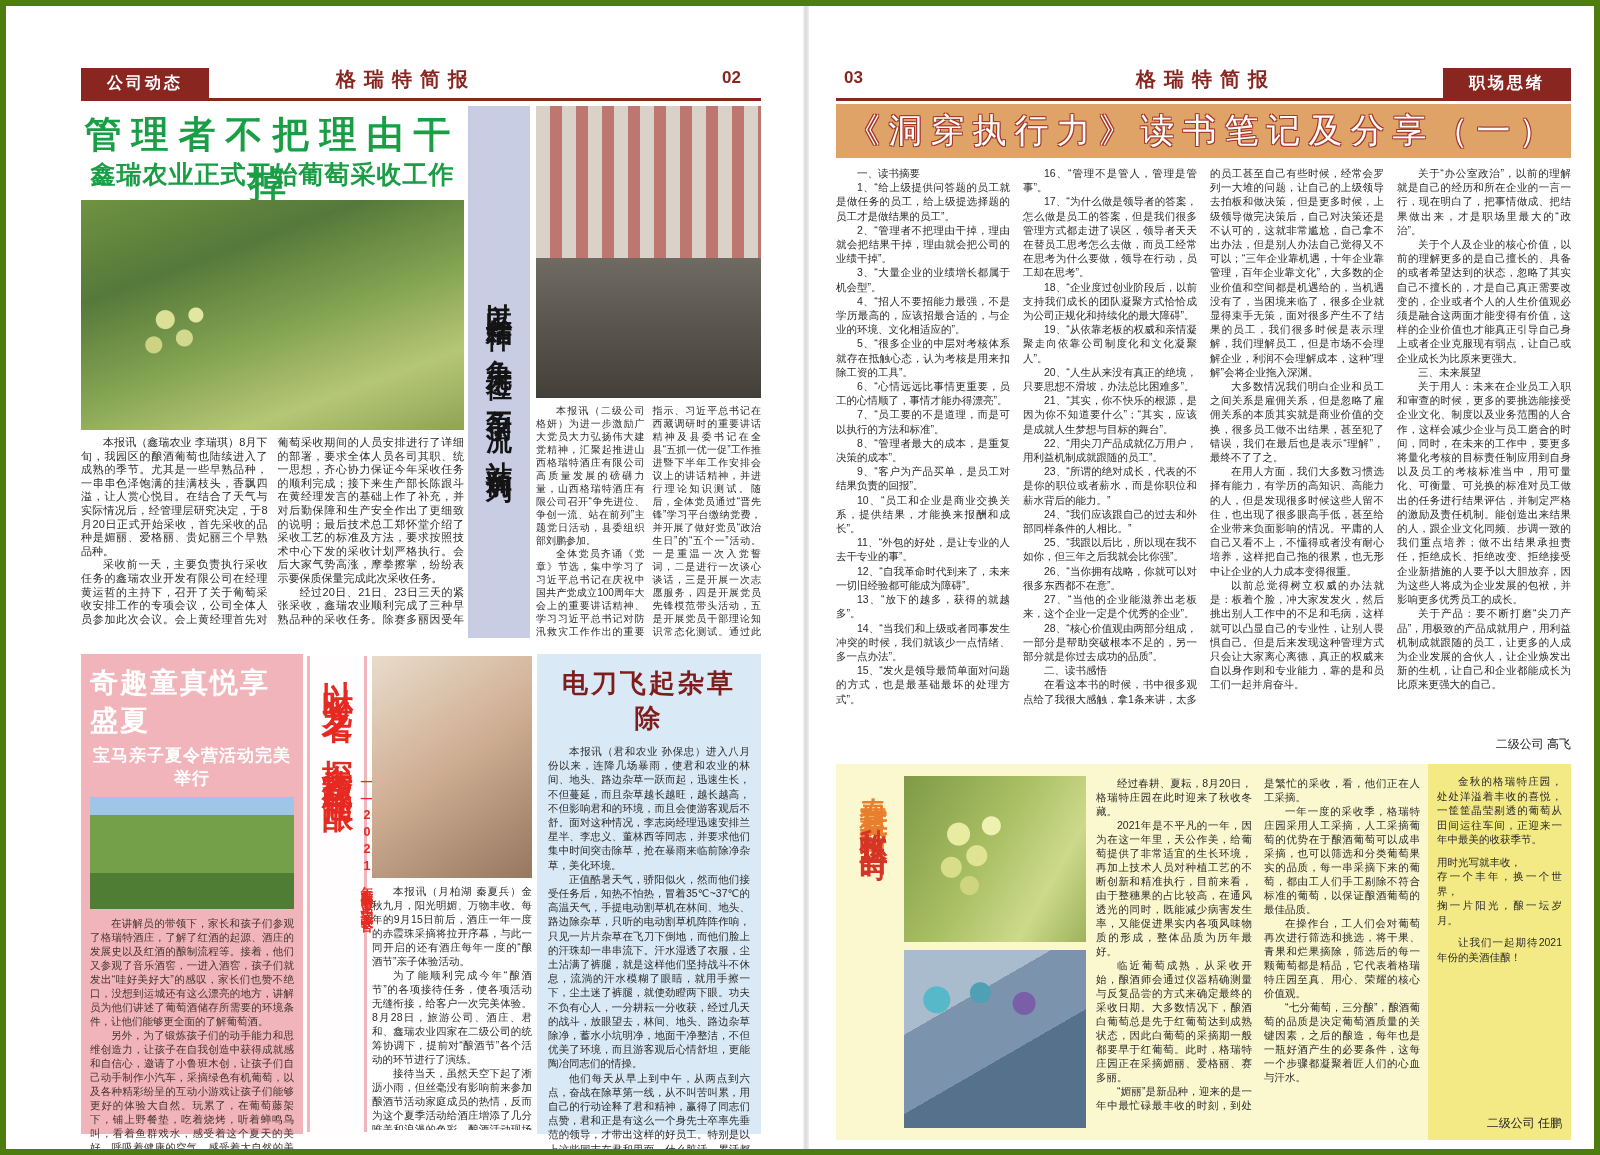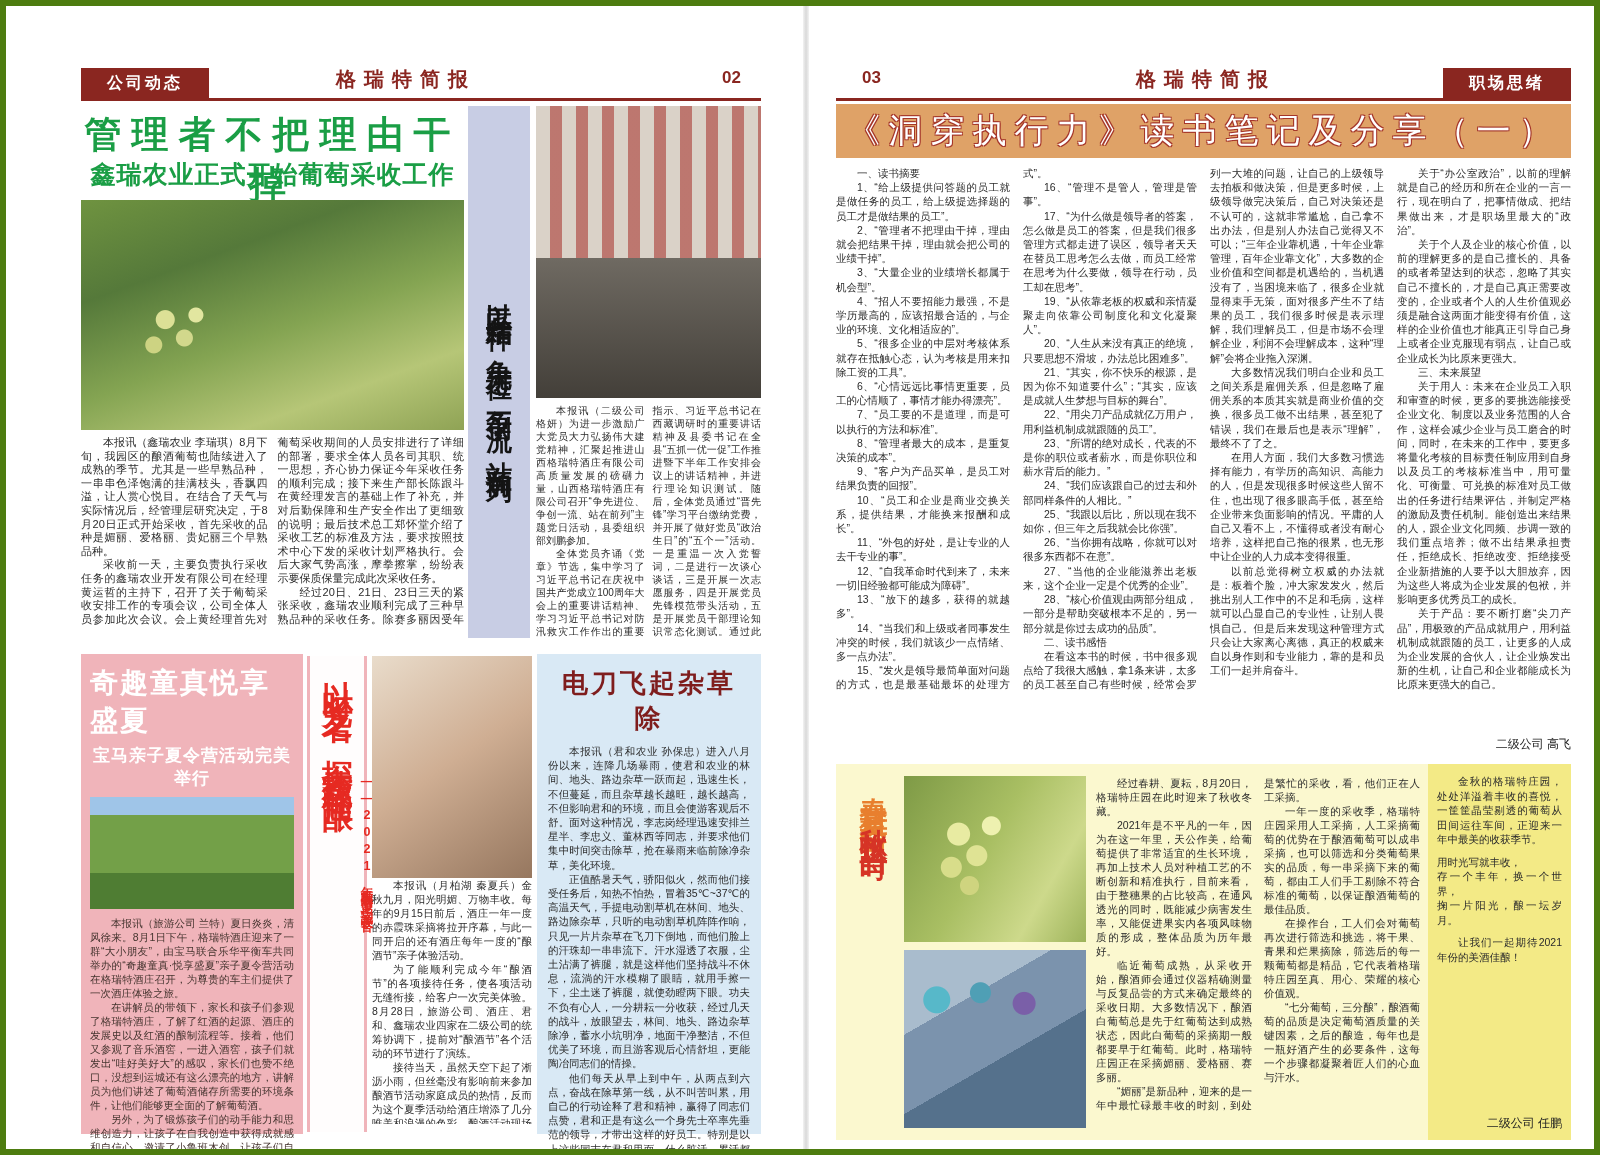--- a/index.html
+++ b/index.html
@@ -134,50 +134,49 @@
   <div class="cols2 art-party abs" style="left:530px;top:398px;">
       <p class="para">本报讯（二级公司 格妍）为进一步激励广大党员大力弘扬伟大建党精神，汇聚起推进山西格瑞特酒庄有限公司高质量发展的磅礴力量，山西格瑞特酒庄有限公司召开“争先进位、争创一流、站在前列”主题党日活动，县委组织部刘鹏参加。</p>
       <p class="para">全体党员齐诵《党章》节选，集中学习了习近平总书记在庆祝中国共产党成立100周年大会上的重要讲话精神、学习习近平总书记对防汛救灾工作作出的重要指示、习近平总书记在西藏调研时的重要讲话精神及县委书记在全县“五抓一优一促”工作推进暨下半年工作安排会议上的讲话精神，并进行理论知识测试。随后，全体党员通过“晋先锋”学习平台缴纳党费，并开展了做好党员“政治生日”的“五个一”活动。一是重温一次入党誓词，二是进行一次谈心谈话，三是开展一次志愿服务，四是开展党员先锋模范带头活动，五是开展党员干部理论知识常态化测试。通过此次活动，全体党员实现了一次情感、人文、思想交流，锤炼了党性修养，提升了支部的凝聚力、战斗力，为进一步干好各项工作打下了扎实的基础。</p>
     </div>
 
   <div class="pink-box abs" style="left:75px;top:648px;">
     <div class="pk-title">奇趣童真悦享盛夏</div>
     <div class="pk-sub">宝马亲子夏令营活动完美举行</div>
     <div class="ph ph-family" style="width:204px;height:112px;"></div>
     <div class="pk-body">
-        <p class="para">本报讯（旅游公司 兰特）夏日炎炎，清风徐来。8月1日下午，格瑞特酒庄迎来了一群“大小朋友”，由宝马联合乐华平衡车共同举办的“奇趣童真·悦享盛夏”亲子夏令营活动在格瑞特酒庄召开，为尊贵的车主们提供了一次酒庄体验之旅。</p>
         <p class="para">在讲解员的带领下，家长和孩子们参观了格瑞特酒庄，了解了红酒的起源、酒庄的发展史以及红酒的酿制流程等。接着，他们又参观了音乐酒窖，一进入酒窖，孩子们就发出“哇好美好大”的感叹，家长们也赞不绝口，没想到运城还有这么漂亮的地方，讲解员为他们讲述了葡萄酒储存所需要的环境条件，让他们能够更全面的了解葡萄酒。</p>
         <p class="para">另外，为了锻炼孩子们的动手能力和思维创造力，让孩子在自我创造中获得成就感和自信心，邀请了小鲁班木创，让孩子们自己动手制作小汽车，采摘绿色有机葡萄，以及各种精彩纷呈的互动小游戏让孩子们能够更好的体验大自然。玩累了，在葡萄藤架下，铺上野餐垫，吃着烧烤，听着蝉鸣鸟叫，看着鱼群戏水，感受着这个夏天的美好，呼吸着健康的空气，感受着大自然的美好。</p>
       </div>
   </div>
 
   <div class="vslogan-time abs" style="left:301px;top:650px;">
     <span class="main">以时光之名　探索馥郁佳酿</span>
     <span class="sub">——2021年度酿酒节第一场完美收官</span>
   </div>
 
   <div class="abs" style="left:366px;top:650px;width:160px;">
     <div class="ph ph-kids" style="width:160px;height:222px;"></div>
-    <div class="brew-text" style="">
+    <div class="brew-text" style="margin-top:6px;">
         <p class="para">本报讯（月柏湖 秦夏兵）金秋九月，阳光明媚、万物丰收。每年的9月15日前后，酒庄一年一度的赤霞珠采摘将拉开序幕，与此一同开启的还有酒庄每年一度的“酿酒节”亲子体验活动。</p>
         <p class="para">为了能顺利完成今年“酿酒节”的各项接待任务，使各项活动无缝衔接，给客户一次完美体验。8月28日，旅游公司、酒庄、君和、鑫瑞农业四家在二级公司的统筹协调下，提前对“酿酒节”各个活动的环节进行了演练。</p>
         <p class="para">接待当天，虽然天空下起了淅沥小雨，但丝毫没有影响前来参加酿酒节活动家庭成员的热情，反而为这个夏季活动给酒庄增添了几分唯美和浪漫的色彩。酿酒活动现场有工作人员为大家详细讲解压榨相关小知识，游客们认真倾听，积极交流，现场不时传来欢声笑语。活动结束后，客户纷纷表示参加这次活动，不仅体验到劳动的乐趣，还学到不少有关葡萄酒的知识，一举多得。</p>
       </div>
   </div>
 
   <div class="blue-box abs" style="left:531px;top:648px;">
     <div class="bb-title">电刀飞起杂草除</div>
     <div class="bb-body">
         <p class="para">本报讯（君和农业 孙保忠）进入八月份以来，连降几场暴雨，使君和农业的林间、地头、路边杂草一跃而起，迅速生长，不但蔓延，而且杂草越长越旺，越长越高，不但影响君和的环境，而且会使游客观后不舒。面对这种情况，李志岗经理迅速安排兰星半、李忠义、董林西等同志，并要求他们集中时间突击除草，抢在暴雨来临前除净杂草，美化环境。</p>
         <p class="para">正值酷暑天气，骄阳似火，然而他们接受任务后，知热不怕热，冒着35℃~37℃的高温天气，手提电动割草机在林间、地头、路边除杂草，只听的电动割草机阵阵作响，只见一片片杂草在飞刀下倒地，而他们脸上的汗珠却一串串流下。汗水湿透了衣服，尘土沾满了裤腿，就是这样他们坚持战斗不休息，流淌的汗水模糊了眼睛，就用手擦一下，尘土迷了裤腿，就使劲瞪两下眼。功夫不负有心人，一分耕耘一分收获，经过几天的战斗，放眼望去，林间、地头、路边杂草除净，蓄水小坑明净，地面干净整洁，不但优美了环境，而且游客观后心情舒坦，更能陶冶同志们的情操。</p>
         <p class="para">他们每天从早上到中午，从两点到六点，奋战在除草第一线，从不叫苦叫累，用自己的行动诠释了君和精神，赢得了同志们点赞，君和正是有这么一个身先士卒率先垂范的领导，才带出这样的好员工。特别是以上这些同志在君和里面，什么脏活、累活都难不倒他们，不管工作时间还是休息时间，见活就干，领导在和不在一个样。</p>
       </div>
   </div>
 
-  <div class="pageno abs" style="left:856px;top:62px;width:45px;">03</div>
+  <div class="pageno abs" style="left:838px;top:62px;width:45px;">03</div>
   <div class="masthead abs" style="left:1090px;top:60px;">格瑞特简报</div>
   <div class="sec-box abs" style="left:1437px;top:62px;">
     <span>职场思绪</span>
   </div>
   <div class="rule abs" style="left:830px;top:92px;width:735px;"></div>
 
   <div class="title-band abs" style="left:830px;top:98px;">
     <div class="t">《洞穿执行力》读书笔记及分享（一）</div>
   </div>
 
@@ -193,20 +192,21 @@
       <p class="para">8、“管理者最大的成本，是重复决策的成本”。</p>
       <p class="para">9、“客户为产品买单，是员工对结果负责的回报”。</p>
       <p class="para">10、“员工和企业是商业交换关系，提供结果，才能换来报酬和成长”。</p>
       <p class="para">11、“外包的好处，是让专业的人去干专业的事”。</p>
       <p class="para">12、“自我革命时代到来了，未来一切旧经验都可能成为障碍”。</p>
       <p class="para">13、“放下的越多，获得的就越多”。</p>
       <p class="para">14、“当我们和上级或者同事发生冲突的时候，我们就该少一点情绪、多一点办法”。</p>
       <p class="para">15、“发火是领导最简单面对问题的方式，也是最基础最坏的处理方式”。</p>
       <p class="para">16、“管理不是管人，管理是管事”。</p>
       <p class="para">17、“为什么做是领导者的答案，怎么做是员工的答案，但是我们很多管理方式都走进了误区，领导者天天在替员工思考怎么去做，而员工经常在思考为什么要做，领导在行动，员工却在思考”。</p>
+      <p class="para">18、“企业度过创业阶段后，以前支持我们成长的团队凝聚方式恰恰成为公司正规化和持续化的最大障碍”。</p>
       <p class="para">19、“从依靠老板的权威和亲情凝聚走向依靠公司制度化和文化凝聚人”。</p>
       <p class="para">20、“人生从来没有真正的绝境，只要思想不滑坡，办法总比困难多”。</p>
       <p class="para">21、“其实，你不快乐的根源，是因为你不知道要什么”；“其实，应该是成就人生梦想与目标的舞台”。</p>
       <p class="para">22、“用尖刀产品成就亿万用户，用利益机制成就跟随的员工”。</p>
       <p class="para">23、“所谓的绝对成长，代表的不是你的职位或者薪水，而是你职位和薪水背后的能力。”</p>
       <p class="para">24、“我们应该跟自己的过去和外部同样条件的人相比。”</p>
       <p class="para">25、“我跟以后比，所以现在我不如你，但三年之后我就会比你强”。</p>
       <p class="para">26、“当你拥有战略，你就可以对很多东西都不在意”。</p>
       <p class="para">27、“当他的企业能滋养出老板来，这个企业一定是个优秀的企业”。</p>
       <p class="para">28、“核心价值观由两部分组成，一部分是帮助突破根本不足的，另一部分就是你过去成功的品质”。</p>

